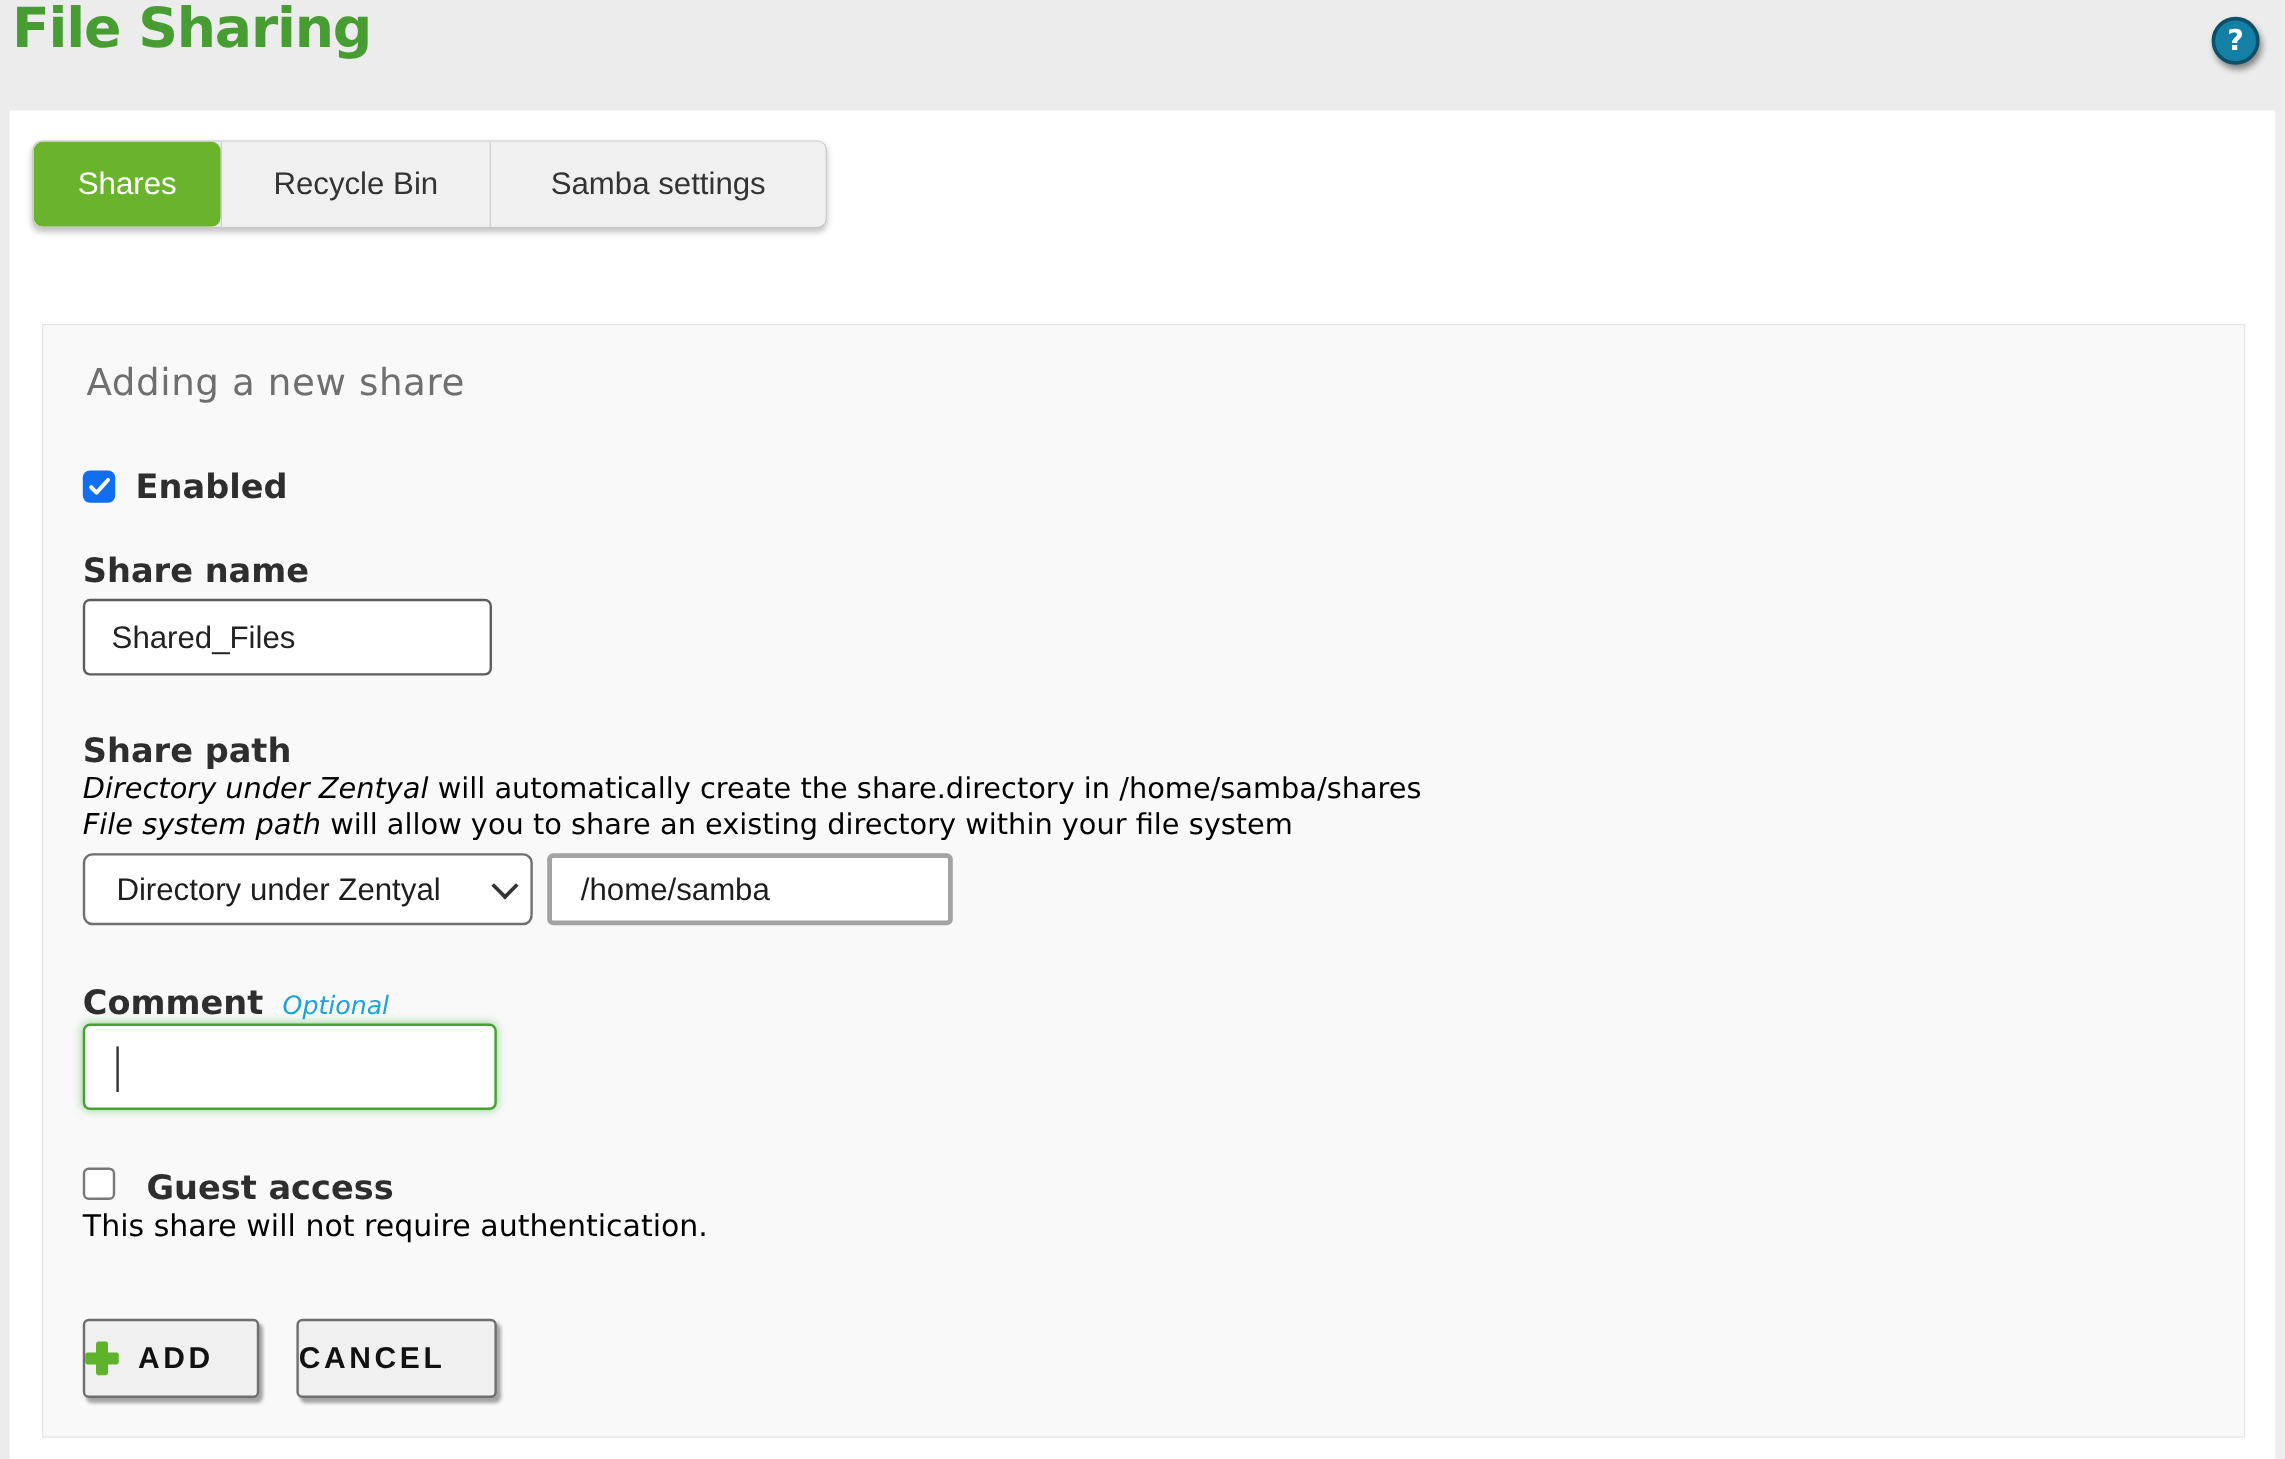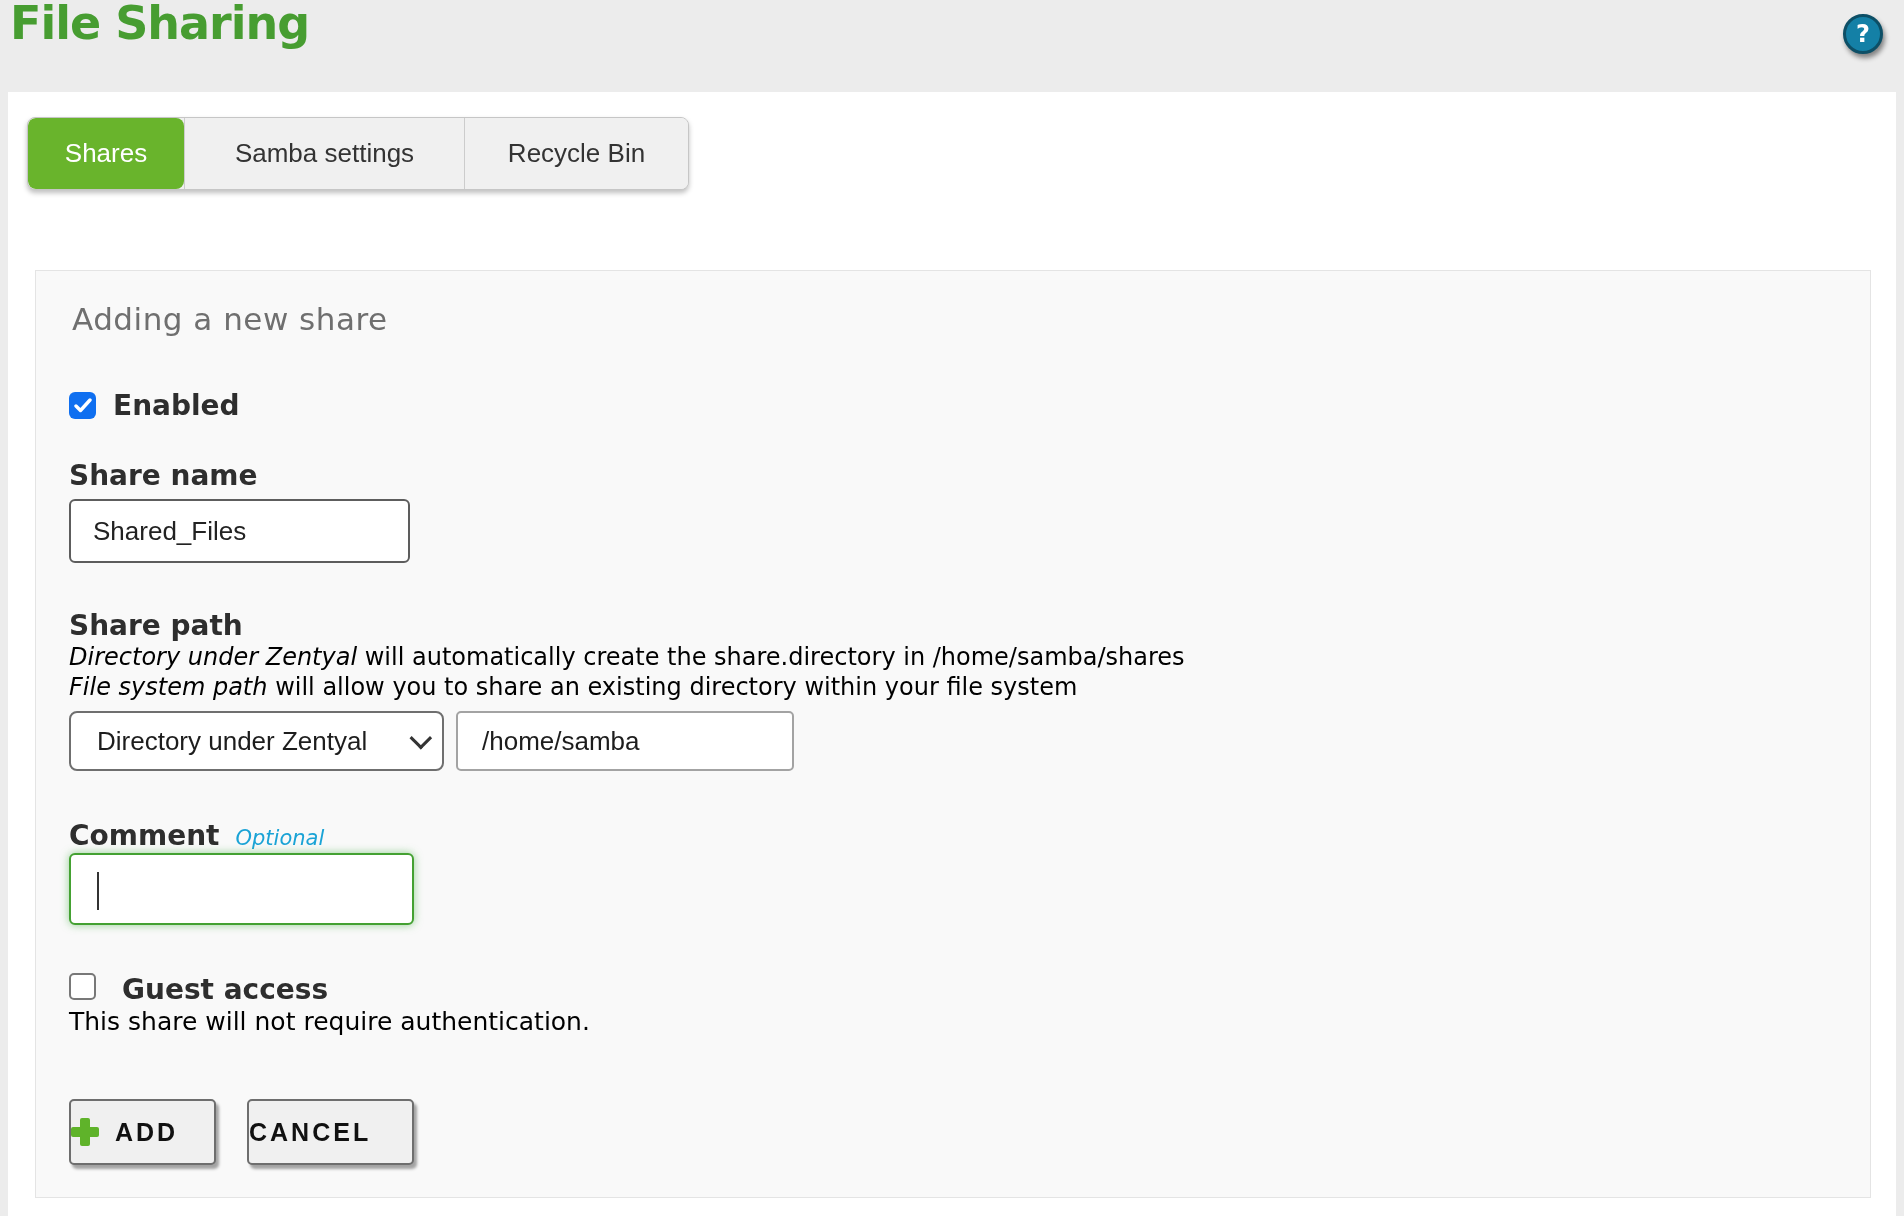--- a/index.html
+++ b/index.html
@@ -119,21 +119,21 @@
   }
   .fake-select .select-value { flex: 1; }
   .chevron {
     width: 16px; height: 16px;
     border-right: 3px solid #333; border-bottom: 3px solid #333;
     transform: rotate(45deg) translateY(-4px);
     margin-left: 10px;
   }
   .input-path {
     margin-left: 12px; width: 338px; height: 60px;
-    border: 2px solid #a3a3a3; border-radius: 5px; background: #ffffff;
+    border: 4px solid #a3a3a3; border-radius: 5px; background: #ffffff;
     font-family: "Liberation Sans", sans-serif; font-size: 26px; color: #1d1d1d;
     padding-left: 24px; outline: none;
   }
 
   .comment-labels { position: absolute; left: 33px; top: 548px; display: flex; align-items: baseline; }
   .optional-label {
     margin-left: 16px;
     font-family: "DejaVu Sans", sans-serif;
     font-style: italic; font-size: 21px; color: #1aa3d6;
   }
@@ -184,22 +184,22 @@
   <div class="page-title">File Sharing</div>
   <div class="help-btn">
     <span>?</span>
   </div>
 </div>
 
 <div class="content">
 
   <div class="tabs">
     <div class="tab tab-shares active">Shares</div>
+    <div class="tab tab-recycle">Recycle Bin</div>
     <div class="tab tab-samba">Samba settings</div>
-    <div class="tab tab-recycle">Recycle Bin</div>
   </div>
 
   <div class="panel">
 
     <div class="panel-heading">Adding a new share</div>
 
     <div class="check-row row-enabled">
       <div class="checkbox checked">
         <svg class="checkmark" width="18" height="15" viewBox="0 0 18 15">
           <path d="M2 8 L6.5 12.5 L16 2" stroke="#ffffff" stroke-width="3.4" fill="none" stroke-linecap="round" stroke-linejoin="round"></path>

